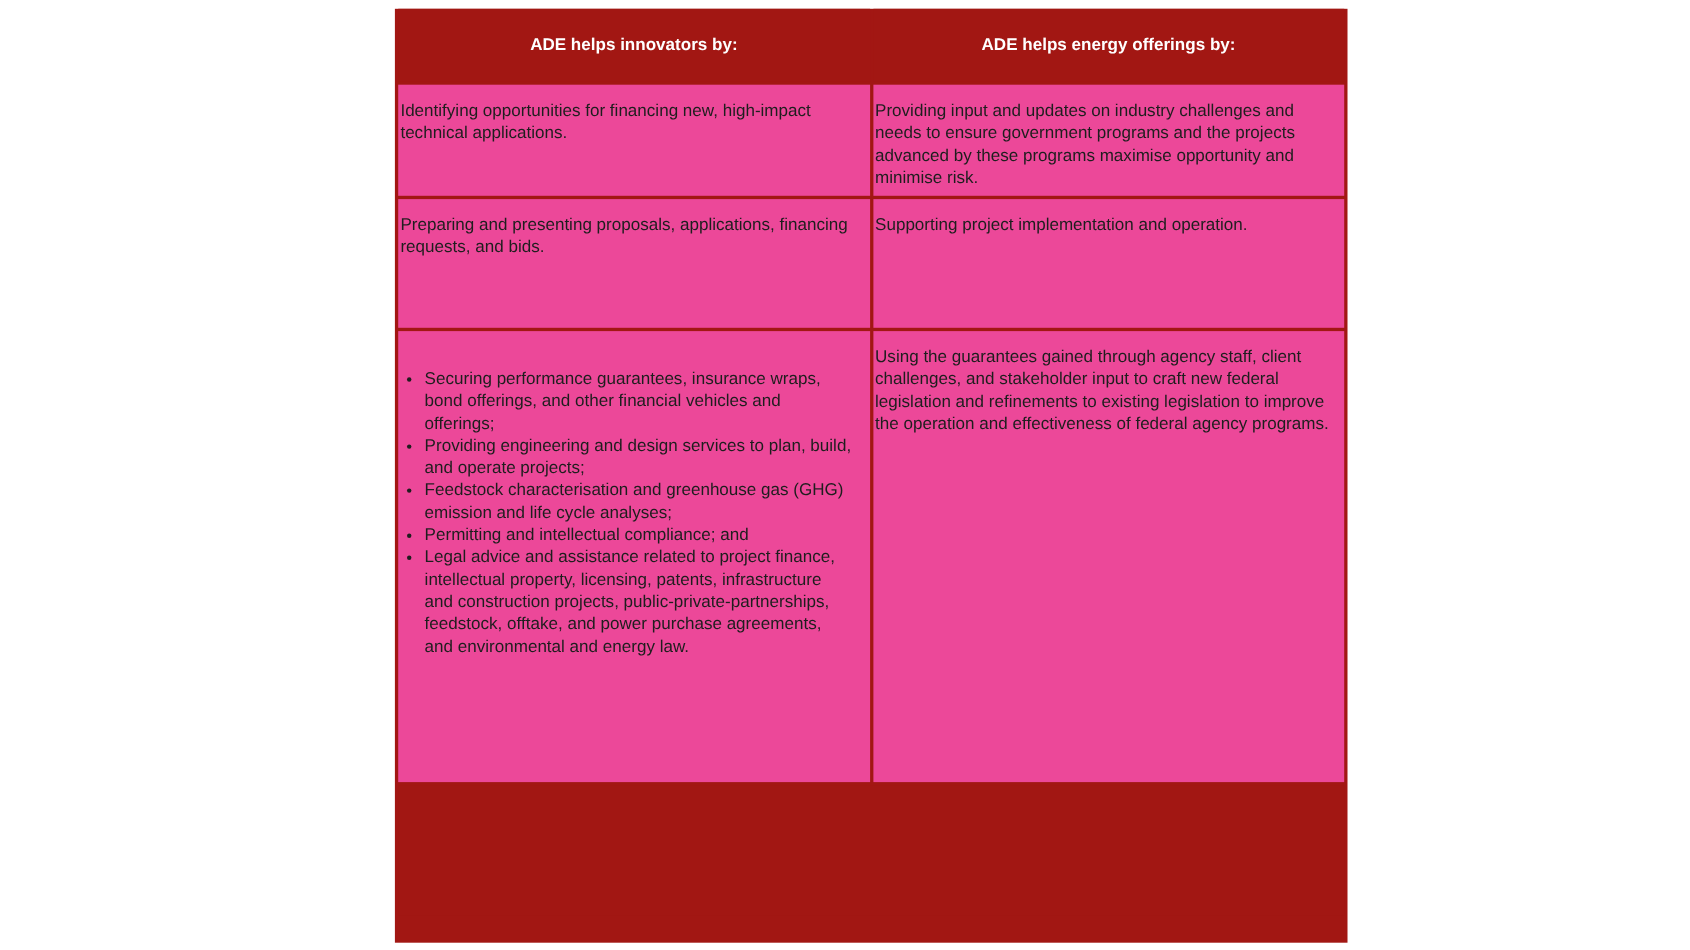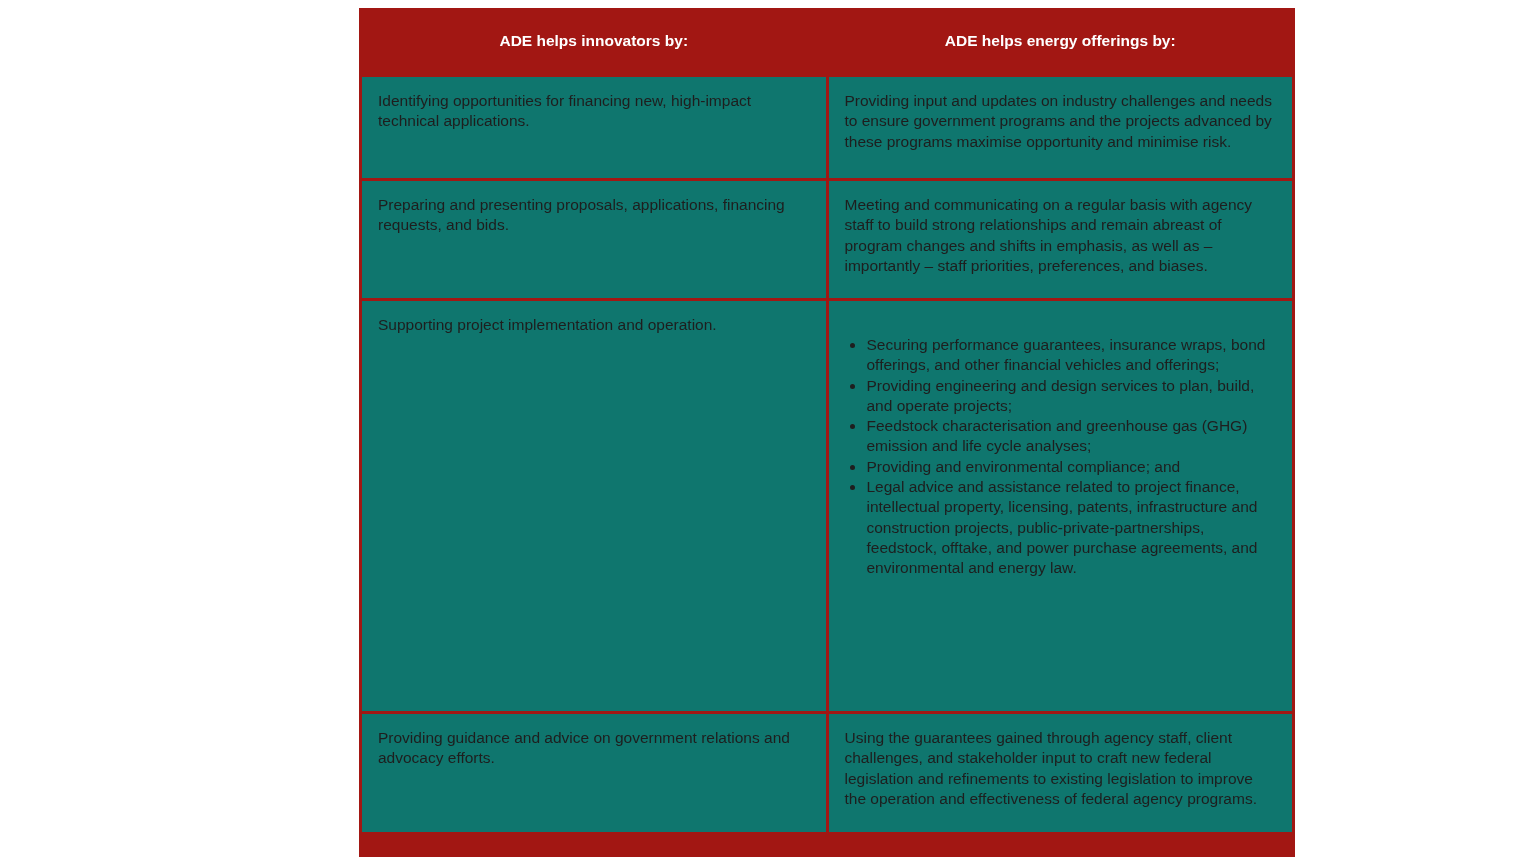--- a/index.html
+++ b/index.html
@@ -14,21 +14,21 @@
   .page {
     position: relative;
     width: 1536px;
     height: 864px;
     background: #ffffff;
   }
   .ade-table {
     position: absolute;
     left: 359px;
     top: 8px;
-    width: 936px;
+    width: 866px;
     height: 849px;
     background: #a21713;
     display: grid;
     grid-template-columns: 1fr 1fr;
     grid-template-rows: 66px 101px 117px 410px 118px 22px;
     column-gap: 3px;
     row-gap: 3px;
     padding: 0 3px;
     box-sizing: border-box;
   }
@@ -36,25 +36,25 @@
     background: #a21713;
     color: #ffffff;
     font-weight: bold;
     font-size: 15.5px;
     display: flex;
     align-items: center;
     justify-content: center;
     text-align: center;
   }
   .cell {
-    background: #0f766e;
+    background: #ec4899;
     color: #1e1e1e;
     font-size: 15.5px;
     line-height: 1.31;
-    padding: 14px 14px 10px 16px;
+    padding: 14px 14px 10px 2px;
     box-sizing: border-box;
     overflow: hidden;
   }
   .cell p {
     margin: 0;
   }
   .cell ul {
     margin: 20px 0 0 0;
     padding-left: 21px;
   }
@@ -83,39 +83,33 @@
     <div class="cell">
       <p>Identifying opportunities for financing new, high-impact technical applications.</p>
     </div>
     <div class="cell">
       <p>Providing input and updates on industry challenges and needs to ensure government programs and the projects advanced by these programs maximise opportunity and minimise risk.</p>
     </div>
 
     <div class="cell">
       <p>Preparing and presenting proposals, applications, financing requests, and bids.</p>
     </div>
-    <div class="cell">
-      <p>Meeting and communicating on a regular basis with agency staff to build strong relationships and remain abreast of program changes and shifts in emphasis, as well as – importantly – staff priorities, preferences, and biases.</p>
-    </div>
 
     <div class="cell">
       <p>Supporting project implementation and operation.</p>
     </div>
     <div class="cell">
       <ul>
         <li>Securing performance guarantees, insurance wraps, bond offerings, and other financial vehicles and offerings;</li>
         <li>Providing engineering and design services to plan, build, and operate projects;</li>
         <li>Feedstock characterisation and greenhouse gas (GHG) emission and life cycle analyses;</li>
-        <li>Providing and environmental compliance; and</li>
+        <li>Permitting and intellectual compliance; and</li>
         <li>Legal advice and assistance related to project finance, intellectual property, licensing, patents, infrastructure and construction projects, public-private-partnerships, feedstock, offtake, and power purchase agreements, and environmental and energy law.</li>
       </ul>
     </div>
 
-    <div class="cell">
-      <p>Providing guidance and advice on government relations and advocacy efforts.</p>
-    </div>
     <div class="cell">
       <p>Using the guarantees gained through agency staff, client challenges, and stakeholder input to craft new federal legislation and refinements to existing legislation to improve the operation and effectiveness of federal agency programs.</p>
     </div>
 
     <div class="footer-bar"></div>
   </div>
 </div>
 
 </body></html>

